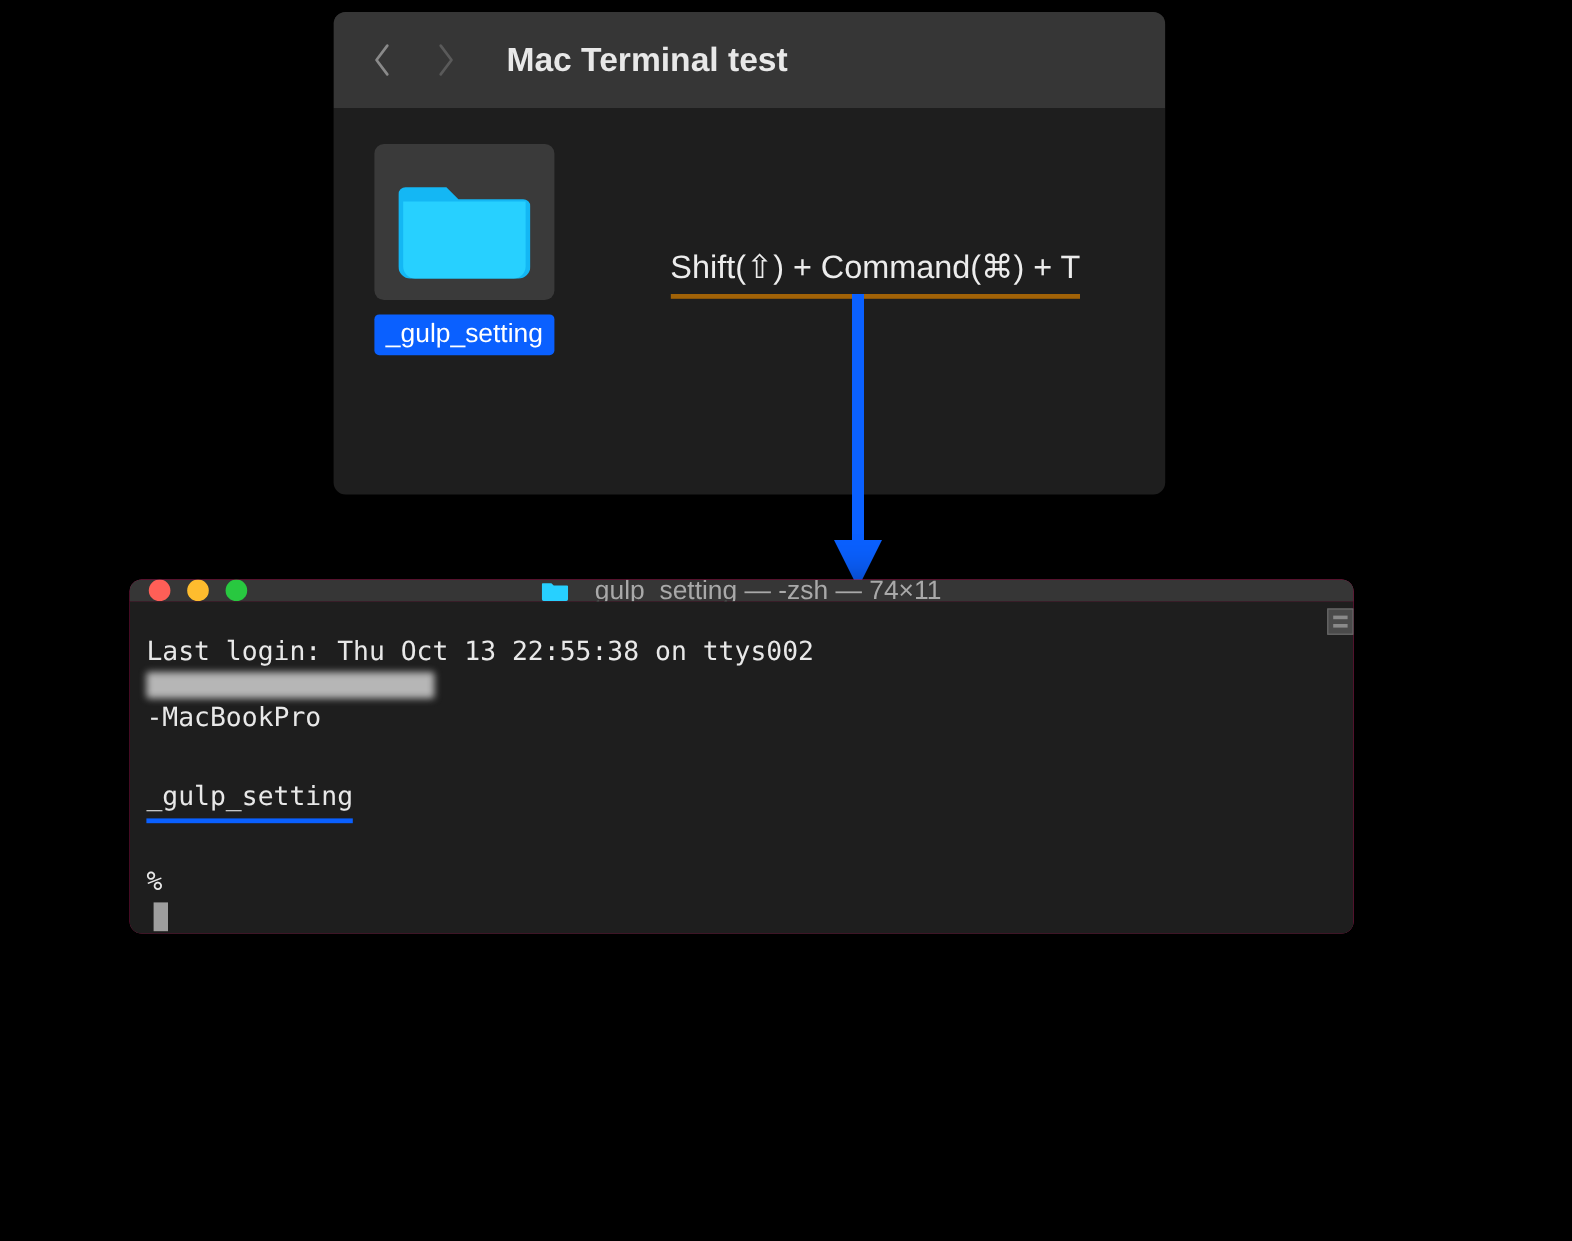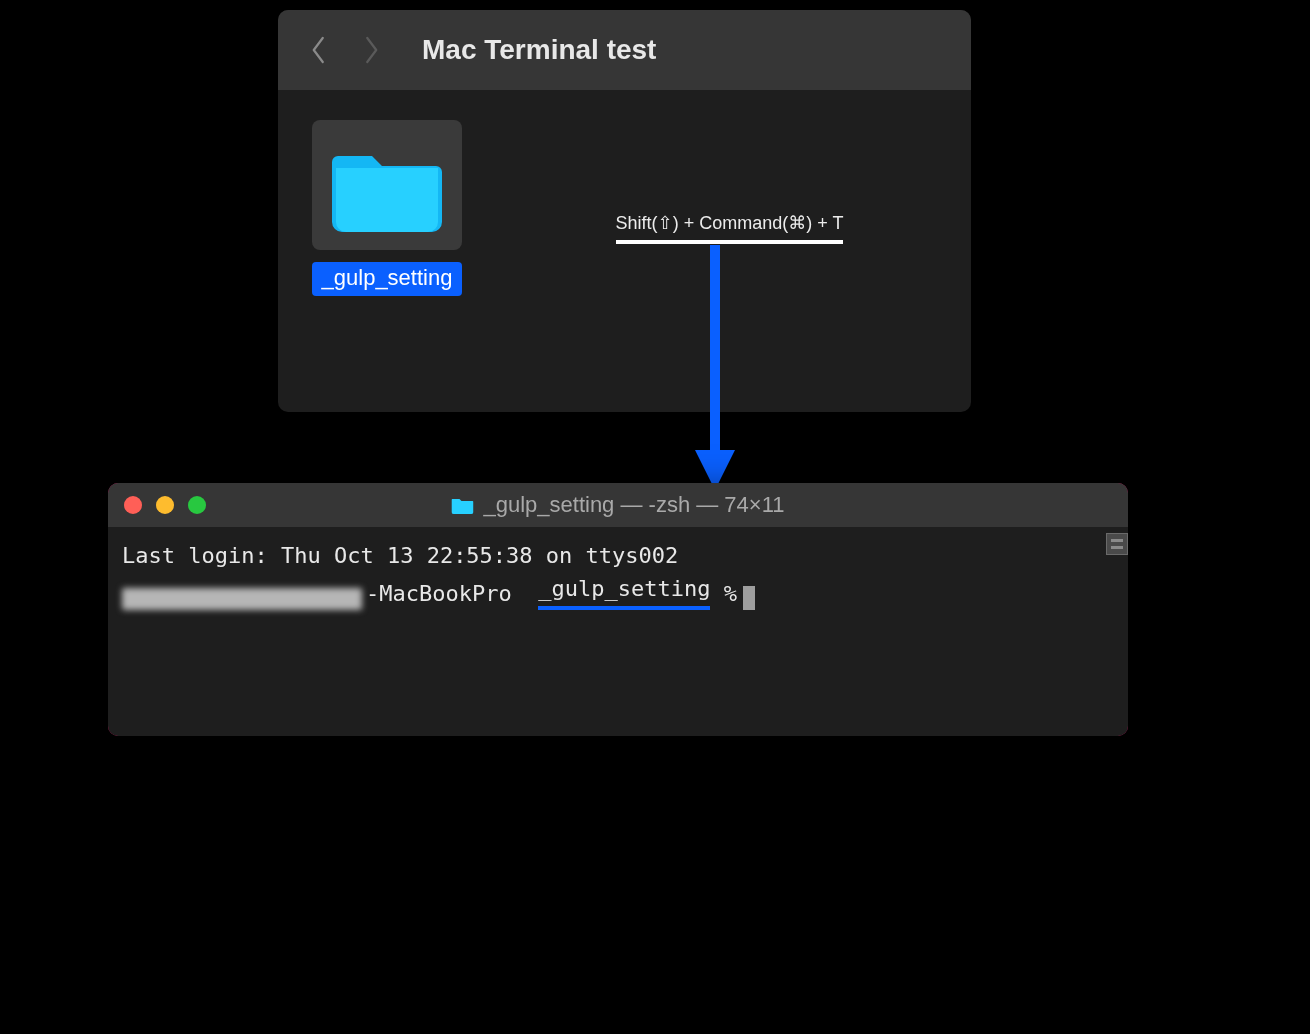--- a/index.html
+++ b/index.html
@@ -79,45 +79,45 @@
   }
   .shortcut-area {
     flex: 1;
     position: relative;
     display: flex;
     flex-direction: column;
     align-items: center;
   }
   .shortcut-text {
     color: #ececec;
-    font-size: 18px;
+    font-size: 27px;
     font-weight: 400;
     white-space: nowrap;
-    border-bottom: 4px solid #ffffff;
+    border-bottom: 4px solid #a16207;
     padding-bottom: 6px;
     margin-top: 40px;
   }
 
   
   .arrow {
     position: absolute;
     left: 695px;
     top: 245px;
     width: 40px;
     height: 245px;
     pointer-events: none;
   }
 
   
   .terminal {
     position: absolute;
     left: 108px;
     top: 483px;
     width: 1020px;
-    height: 253px;
+    height: 295px;
     background: #be185d;
     border-radius: 10px;
     overflow: hidden;
     box-shadow: 0 10px 40px rgba(0,0,0,.6);
     display: flex;
     flex-direction: column;
   }
   .term-titlebar {
     height: 44px;
     background: #363636;
@@ -139,28 +139,28 @@
     display: flex; align-items: center; gap: 10px;
     color: #a9a9a9;
     font-size: 22px;
     font-weight: 500;
   }
   .term-title-center .mini-folder { width: 22px; height: 18px; }
   .term-body {
     flex: 1;
     background: #1e1e1e;
     position: relative;
-    padding: 12px 14px;
+    padding: 26px 14px;
     font-family: "Menlo", "SF Mono", Consolas, monospace;
     font-size: 22px;
     color: #e8e8e8;
     line-height: 1.5;
   }
   .term-line { white-space: pre; }
-  .prompt-line { display: flex; align-items: flex-end; }
+  .prompt-line { display: flex; align-items: flex-start; flex-direction: column; }
   .redacted {
     display: inline-block;
     width: 240px; height: 22px;
     background: #b6b6b6;
     filter: blur(3px);
     vertical-align: middle;
     margin-right: 4px;
     border-radius: 2px;
   }
   .cwd-underline {

